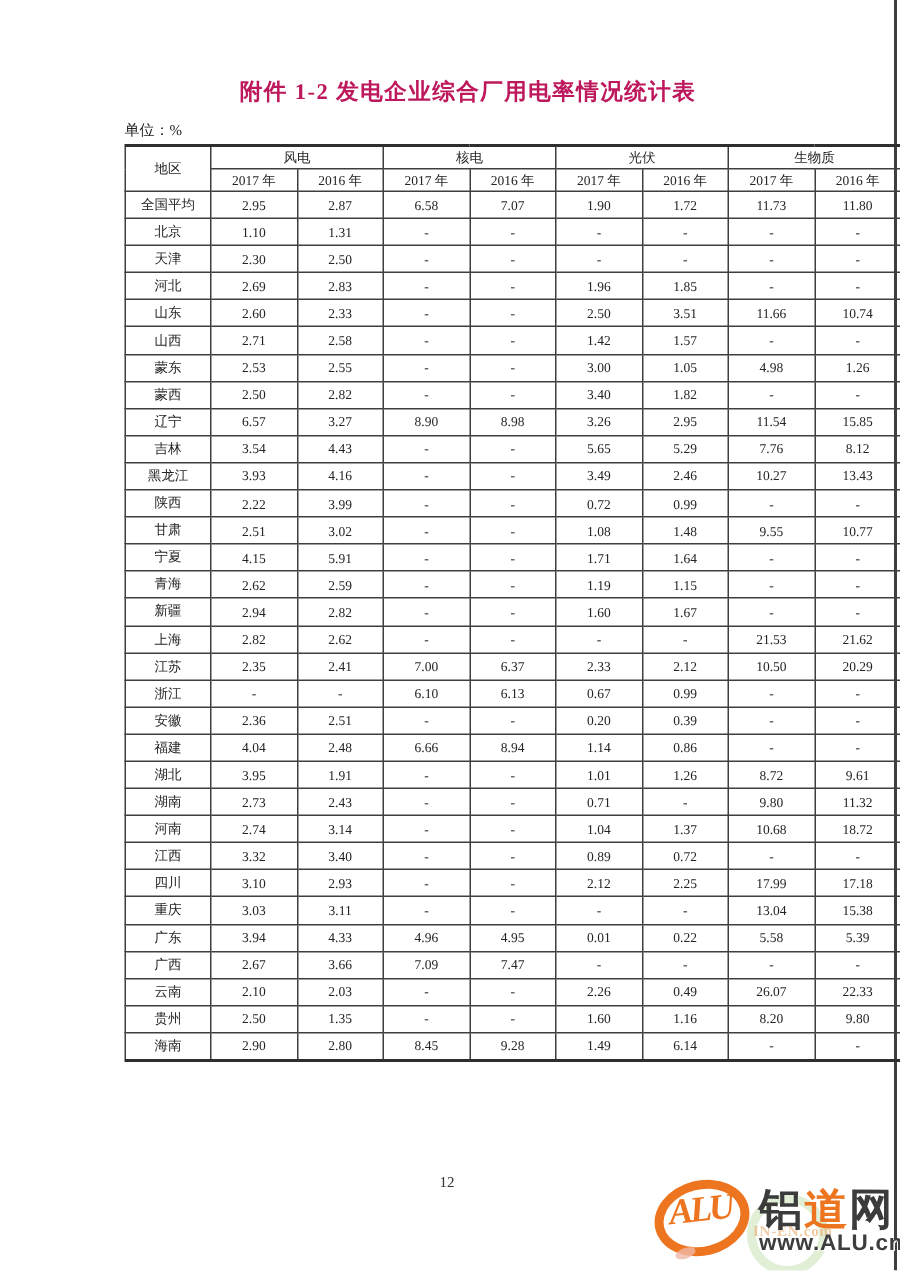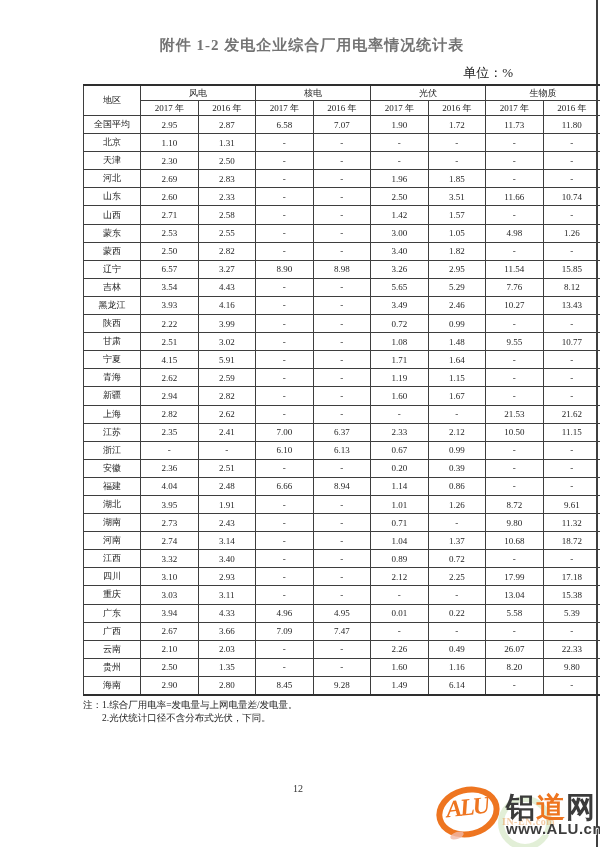--- a/index.html
+++ b/index.html
@@ -11,35 +11,35 @@
     position:relative;
     overflow:hidden;
   }
   .page{
     width:598px;height:847px;
     border-right:2px solid #3f3f3f;
     position:relative;
     box-sizing:border-box;
   }
   .doc-title{
-    padding-top:36px;
+    padding-top:52px;
     text-align:center;
     font-size:15px;
     font-weight:bold;
     letter-spacing:1px;
-    color:#737373;
+    color:#be185d;
     margin-left:28px;
   }
   .table-wrap{
     width:430px;
     margin:0 auto;
   }
   .unit-row{
-    text-align:right;
-    font-size:13px;
+    text-align:left;
+    font-size:10px;
     margin:9px 0 2px 0;
     color:#222;
   }
   table.stats-table{
     width:518px;
     border-collapse:collapse;
     table-layout:fixed;
     border:1px solid #383838;
     border-top:2px solid #2e2e2e;
     border-bottom:2px solid #2e2e2e;
@@ -383,21 +383,21 @@
           </tr>
           <tr>
             <td>江苏</td>
             <td>2.35</td>
             <td>2.41</td>
             <td>7.00</td>
             <td>6.37</td>
             <td>2.33</td>
             <td>2.12</td>
             <td>10.50</td>
-            <td>11.15</td>
+            <td>20.29</td>
           </tr>
           <tr>
             <td>浙江</td>
             <td>-</td>
             <td>-</td>
             <td>6.10</td>
             <td>6.13</td>
             <td>0.67</td>
             <td>0.99</td>
             <td>-</td>
@@ -542,24 +542,20 @@
             <td>8.45</td>
             <td>9.28</td>
             <td>1.49</td>
             <td>6.14</td>
             <td>-</td>
             <td>-</td>
           </tr>
         </tbody>
     </table>
 
-    <div class="notes">
-      <div>注：1.综合厂用电率=发电量与上网电量差/发电量。</div>
-      <div class="note-2">2.光伏统计口径不含分布式光伏，下同。</div>
-    </div>
   </div>
 
   <div class="page-number">12</div>
 
   <div class="logo">
     <div class="logo-watermark-circle"></div>
     <div class="logo-watermark-text">IN-EN.com</div>
     <div class="logo-ellipse"></div>
     <div class="logo-alu">ALU</div>
     <div class="logo-dot"></div>

